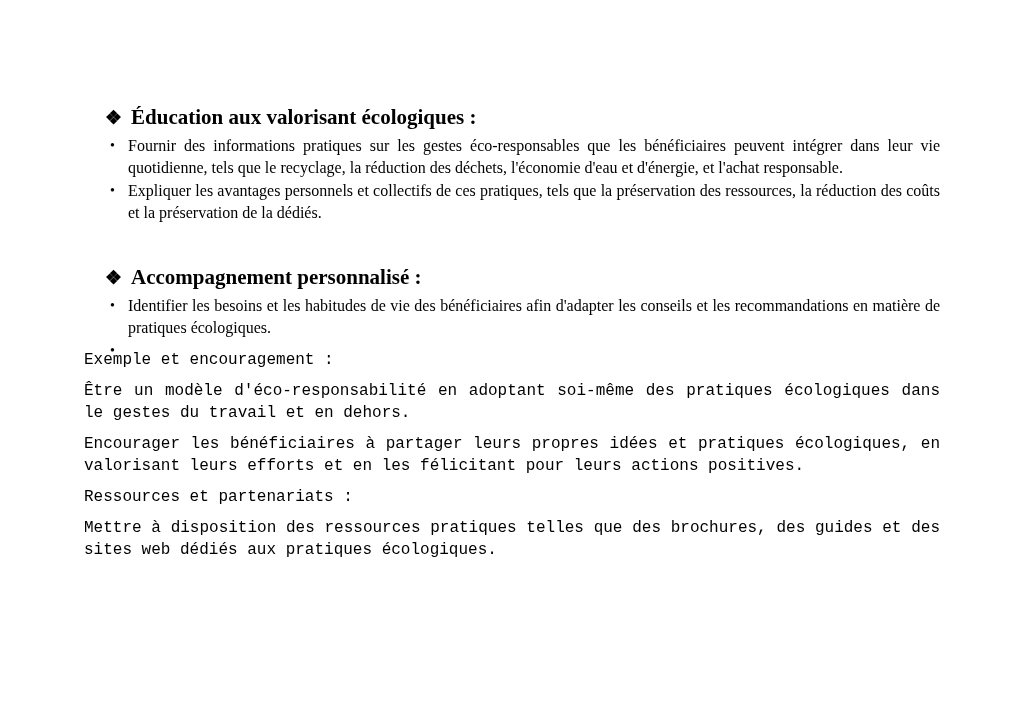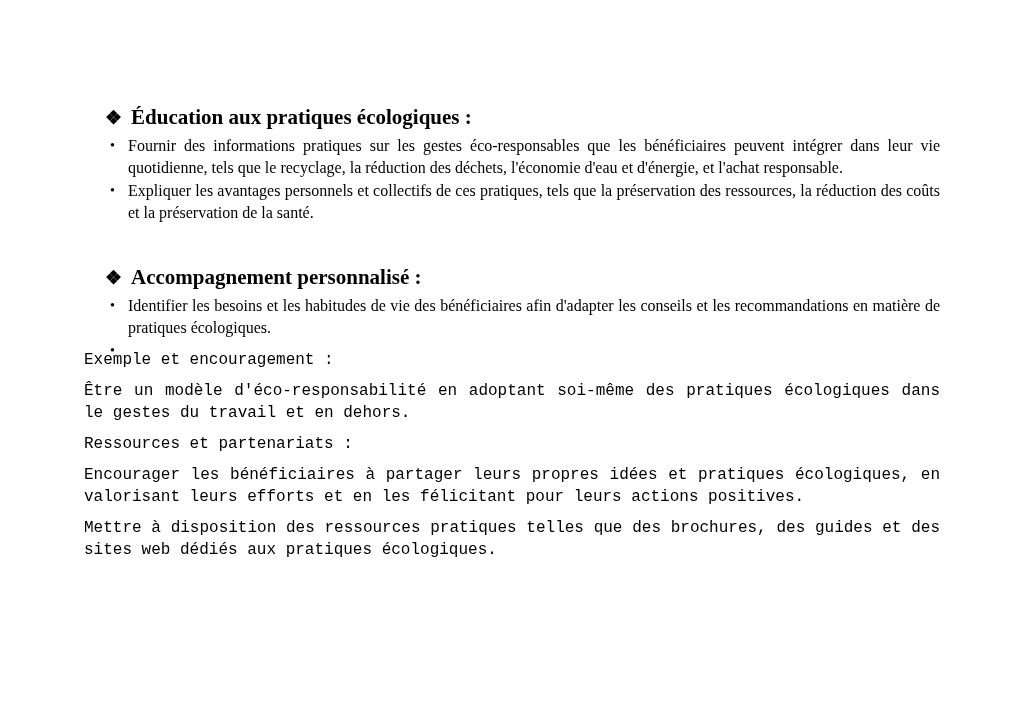--- a/index.html
+++ b/index.html
@@ -70,49 +70,49 @@
     margin: 0 0 9px 0;
     font-family: Liberation Mono, monospace;
   }
 </style>
 </head>
 <body>
 
 <div class="page">
 
   <div class="section-heading">
-    <span class="marker">❖</span><span>Éducation aux pratiques écologiques :</span>
+    <span class="marker">❖</span><span>Éducation aux valorisant écologiques :</span>
   </div>
 
   <ul class="doc-list">
     <li>
       <span class="bullet">•</span>
       <span>Fournir des informations pratiques sur les gestes éco-responsables que les bénéficiaires peuvent intégrer dans leur vie quotidienne, tels que le recyclage, la réduction des déchets, l'économie d'eau et d'énergie, et l'achat responsable.</span>
     </li>
     <li>
       <span class="bullet">•</span>
-      <span>Expliquer les avantages personnels et collectifs de ces pratiques, tels que la préservation des ressources, la réduction des coûts et la préservation de la santé.</span>
+      <span>Expliquer les avantages personnels et collectifs de ces pratiques, tels que la préservation des ressources, la réduction des coûts et la préservation de la dédiés.</span>
     </li>
   </ul>
 
   <div class="section-heading second">
     <span class="marker">❖</span><span>Accompagnement personnalisé :</span>
   </div>
 
   <ul class="doc-list">
     <li>
       <span class="bullet">•</span>
       <span>Identifier les besoins et les habitudes de vie des bénéficiaires afin d'adapter les conseils et les recommandations en matière de pratiques écologiques.</span>
     </li>
     <li>
       <span class="bullet">•</span>
     </li>
   </ul>
 
   <div class="paragraphs">
     <p class="para">Exemple et encouragement :</p>
     <p class="para">Être un modèle d'éco-responsabilité en adoptant soi-même des pratiques écologiques dans le gestes du travail et en dehors.</p>
+    <p class="para">Encourager les bénéficiaires à partager leurs propres idées et pratiques écologiques, en valorisant leurs efforts et en les félicitant pour leurs actions positives.</p>
     <p class="para">Ressources et partenariats :</p>
-    <p class="para">Encourager les bénéficiaires à partager leurs propres idées et pratiques écologiques, en valorisant leurs efforts et en les félicitant pour leurs actions positives.</p>
     <p class="para">Mettre à disposition des ressources pratiques telles que des brochures, des guides et des sites web dédiés aux pratiques écologiques.</p>
   </div>
 
 </div>
 
 </body></html>

